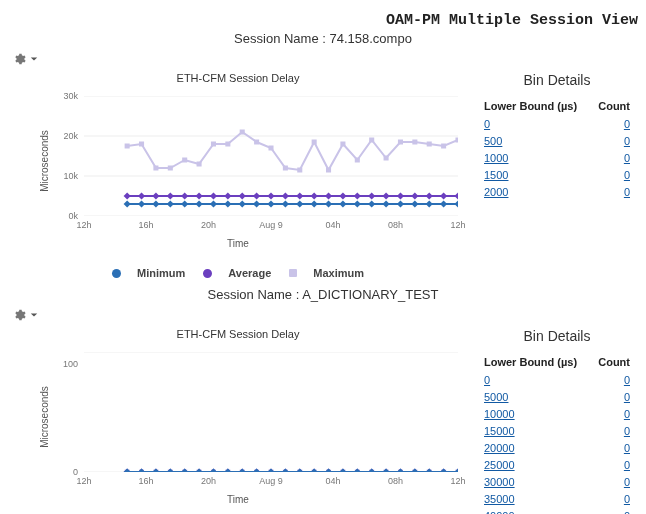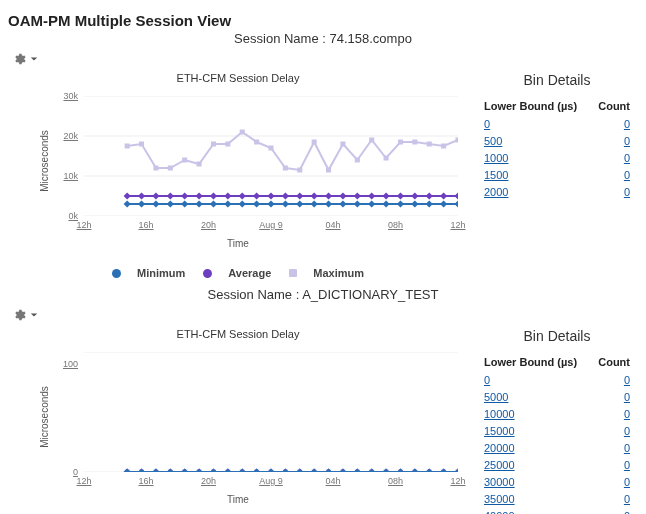--- a/index.html
+++ b/index.html
@@ -4,25 +4,26 @@
 <style>
   * { box-sizing: border-box; }
   body {
     margin: 0;
     padding: 8px;
     font-family: Arial, Helvetica, sans-serif;
     background: #fff;
     width: 646px;
   }
   .page-title {
-    text-align: left;
+    text-align: right;
     font-weight: bold;
     font-size: 15px;
     color: #222;
     margin: 4px 0 2px;
+    font-family: Liberation Mono, monospace;
   }
   .session-name {
     text-align: center;
     font-size: 13px;
     color: #333;
     margin-bottom: 6px;
   }
   .gear-row {
     display: flex;
     align-items: center;
@@ -58,21 +59,20 @@
   .xlabel {
     text-align: center;
     font-size: 10px;
     color: #555;
     margin-top: 2px;
   }
   .ytick, .xtick {
     position: absolute;
     font-size: 9px;
     color: #777;
-    text-decoration: underline;
   }
   .ytick { left: 44px; transform: translateY(-50%); text-align: right; width: 26px; }
   .xtick { bottom: -14px; transform: translateX(-50%); }
   .plot {
     position: absolute;
     left: 76px;
     right: 10px;
     top: 10px;
     bottom: 20px;
   }

